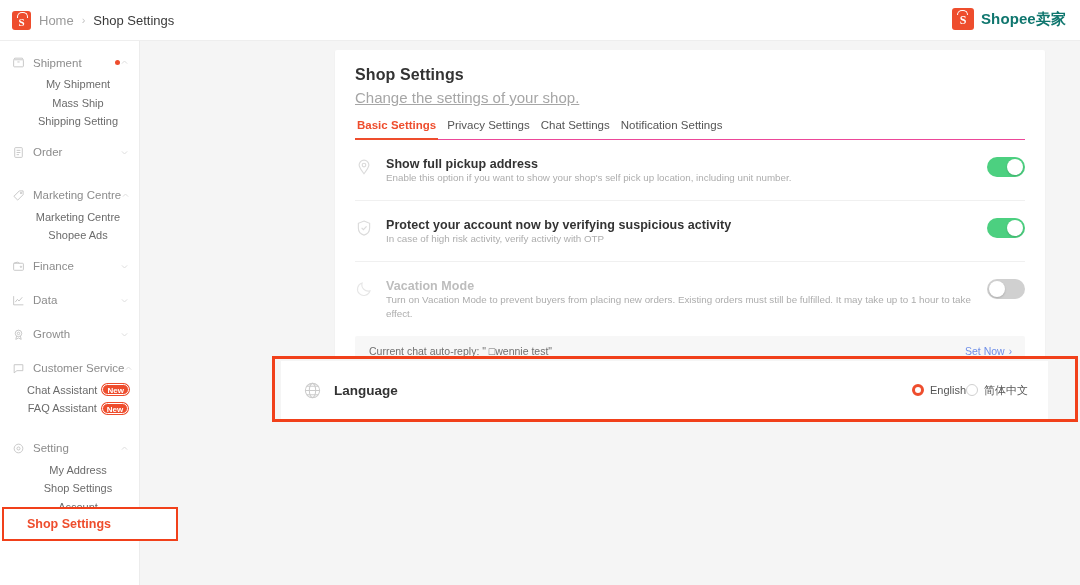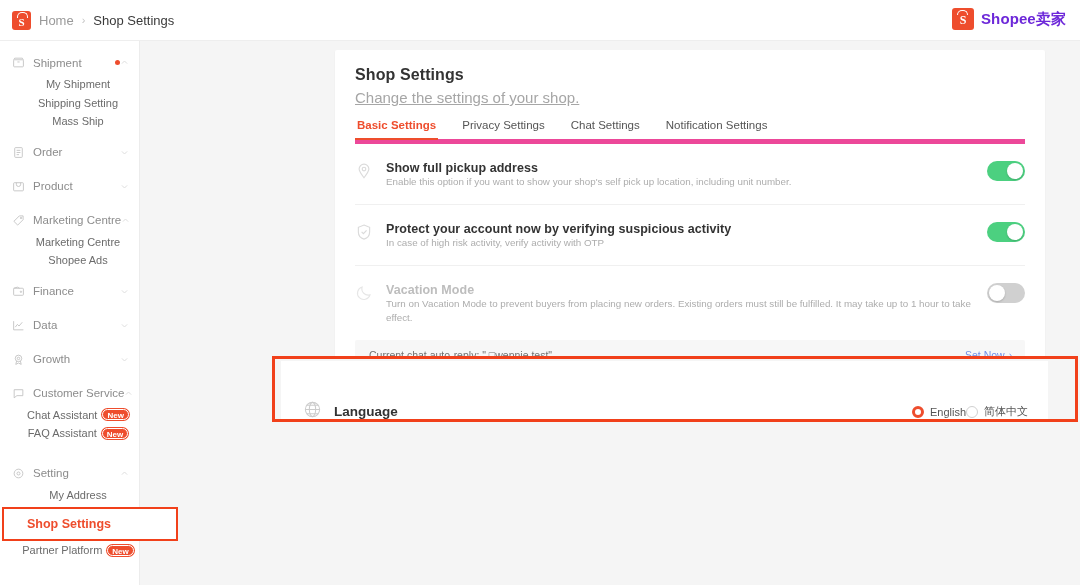--- a/index.html
+++ b/index.html
@@ -33,21 +33,21 @@
     text-align: center; color: #fff; font-size: 11px; font-weight: bold;
     line-height: 12px; font-family: "Liberation Serif", serif;
   }
   .crumb-home { font-size: 13px; color: #9a9a9a; }
   .crumb-sep  { font-size: 11px; color: #c4c4c4; }
   .crumb-cur  { font-size: 13px; color: #3a3a3a; }
 
   .brand { position: absolute; right: 14px; top: 8px; display: flex; align-items: center; gap: 7px; }
   .brand .shopee-logo { width: 22px; height: 22px; }
   .brand .shopee-logo .s { top: 6px; font-size: 12px; }
-  .brand-text { font-size: 15px; color: #6d28d9; font-weight: 600; letter-spacing: .1px; }
+  .brand-text { font-size: 15px; color: #0f766e; font-weight: 600; letter-spacing: .1px; }
 
   
   .sidebar {
     position: absolute; left: 0; top: 41px; width: 140px; height: 544px;
     background: #fff; border-right: 1px solid #ececec;
     padding-top: 9px; overflow: hidden;
   }
   .nav-group { }
   .nav-top {
     display: flex; align-items: center; height: 25px;
@@ -85,21 +85,21 @@
   .card {
     position: absolute; left: 335px; top: 50px; width: 710px;
     background: #fff; border-radius: 2px;
     box-shadow: 0 1px 2px rgba(0,0,0,.06);
     padding: 0 0 0 0;
   }
   .card-head { padding: 16px 20px 0 20px; }
   .card-title { font-size: 16px; color: #333; font-weight: bold; letter-spacing: .1px; }
   .card-sub { font-size: 15px; color: #a6a6a6; margin-top: 5px; text-decoration: underline; }
 
-  .tabs { display: flex; gap: 22px; padding: 13px 0 0 0; border-bottom: 5px solid #ec4899; }
+  .tabs { display: flex; gap: 7px; padding: 13px 0 0 0; border-bottom: 1px solid #ec4899; }
   .tab {
     font-size: 11.5px; color: #555; padding: 0 2px 8px 2px;
     cursor: pointer; position: relative; white-space: nowrap;
   }
   .tab.active { color: #ee4d2d; font-weight: bold; }
   .tab.active::after {
     content: ""; position: absolute; left: 0; right: 0; bottom: -1px;
     height: 2px; background: #ee4d2d;
   }
 
@@ -141,21 +141,21 @@
   
   .card-tail { height: 14px; }
 
   
   .lang-highlight {
     position: absolute; left: 272px; top: 356px; width: 806px; height: 66px;
     border: 3px solid #f1401a; background: #f5f5f5; z-index: 5;
   }
   .lang-card {
     position: absolute; left: 6px; top: 2px; width: 767px; height: 58px;
-    background: #fff; display: flex; align-items: flex-end;
+    background: #fff; display: flex; align-items: center;
     padding: 0 0 0 22px;
   }
   .lang-ico { width: 19px; height: 19px; opacity: .45; margin-right: 12px; flex: 0 0 auto; }
   .lang-ico svg { display: block; }
   .lang-label { font-size: 13.5px; color: #333; font-weight: bold; flex: 1 1 auto; }
   .lang-opts { display: flex; align-items: center; padding-right: 20px; }
   .opt { display: flex; align-items: center; gap: 6px; cursor: pointer; }
   .radio { width: 12px; height: 12px; border-radius: 50%; border: 1.5px solid #d0d0d0; background: #fff; flex: 0 0 auto; position: relative; }
   .radio.sel { border-color: #ee4d2d; border-width: 3.5px; }
   .opt-label { font-size: 11px; color: #555; white-space: nowrap; }
@@ -197,24 +197,24 @@
           <span class="chev">
             <svg viewBox="0 0 24 24" width="9" height="9" fill="none" stroke="#b0b0b0" stroke-width="2.2">
               <polyline points="5,15 12,8 19,15"></polyline>
             </svg>
           </span>
         </div>
         <div class="nav-sub">
           <span>My Shipment</span>
         </div>
         <div class="nav-sub">
+          <span>Mass Ship</span>
+        </div>
+        <div class="nav-sub">
           <span>Shipping Setting</span>
-        </div>
-        <div class="nav-sub">
-          <span>Mass Ship</span>
         </div>
         <div class="grp-gap"></div>
       </div>
       <div class="nav-group">
         <div class="nav-top">
           <span class="nav-ico">
             <svg viewBox="0 0 24 24" width="13" height="13" fill="none" stroke="#9a9a9a" stroke-width="1.6">
               <rect x="5" y="3" width="14" height="18" rx="1.5"></rect>
               <line x1="8.5" y1="8" x2="15.5" y2="8"></line>
               <line x1="8.5" y1="12" x2="15.5" y2="12"></line>
@@ -224,34 +224,20 @@
           <span class="nav-top-label">Order</span>
           <span class="chev">
             <svg viewBox="0 0 24 24" width="9" height="9" fill="none" stroke="#b0b0b0" stroke-width="2.2">
               <polyline points="5,9 12,16 19,9"></polyline>
             </svg>
           </span>
         </div>
         <div class="grp-gap"></div>
       </div>
       <div class="nav-group">
-        <div class="nav-top">
-          <span class="nav-ico">
-            <svg viewBox="0 0 24 24" width="13" height="13" fill="none" stroke="#9a9a9a" stroke-width="1.6">
-              <rect x="3" y="5" width="18" height="15" rx="1.5"></rect>
-              <path d="M8 5v3a4 4 0 0 0 8 0V5"></path>
-            </svg>
-          </span>
-          <span class="nav-top-label">Product</span>
-          <span class="chev">
-            <svg viewBox="0 0 24 24" width="9" height="9" fill="none" stroke="#b0b0b0" stroke-width="2.2">
-              <polyline points="5,9 12,16 19,9"></polyline>
-            </svg>
-          </span>
-        </div>
         <div class="grp-gap"></div>
       </div>
       <div class="nav-group">
         <div class="nav-top">
           <span class="nav-ico">
             <svg viewBox="0 0 24 24" width="13" height="13" fill="none" stroke="#9a9a9a" stroke-width="1.6">
               <path d="M20.5 3.5h-7L3.5 13.5l7 7 10-10z"></path>
               <circle cx="16.6" cy="7.4" r="1.3"></circle>
             </svg>
           </span>

